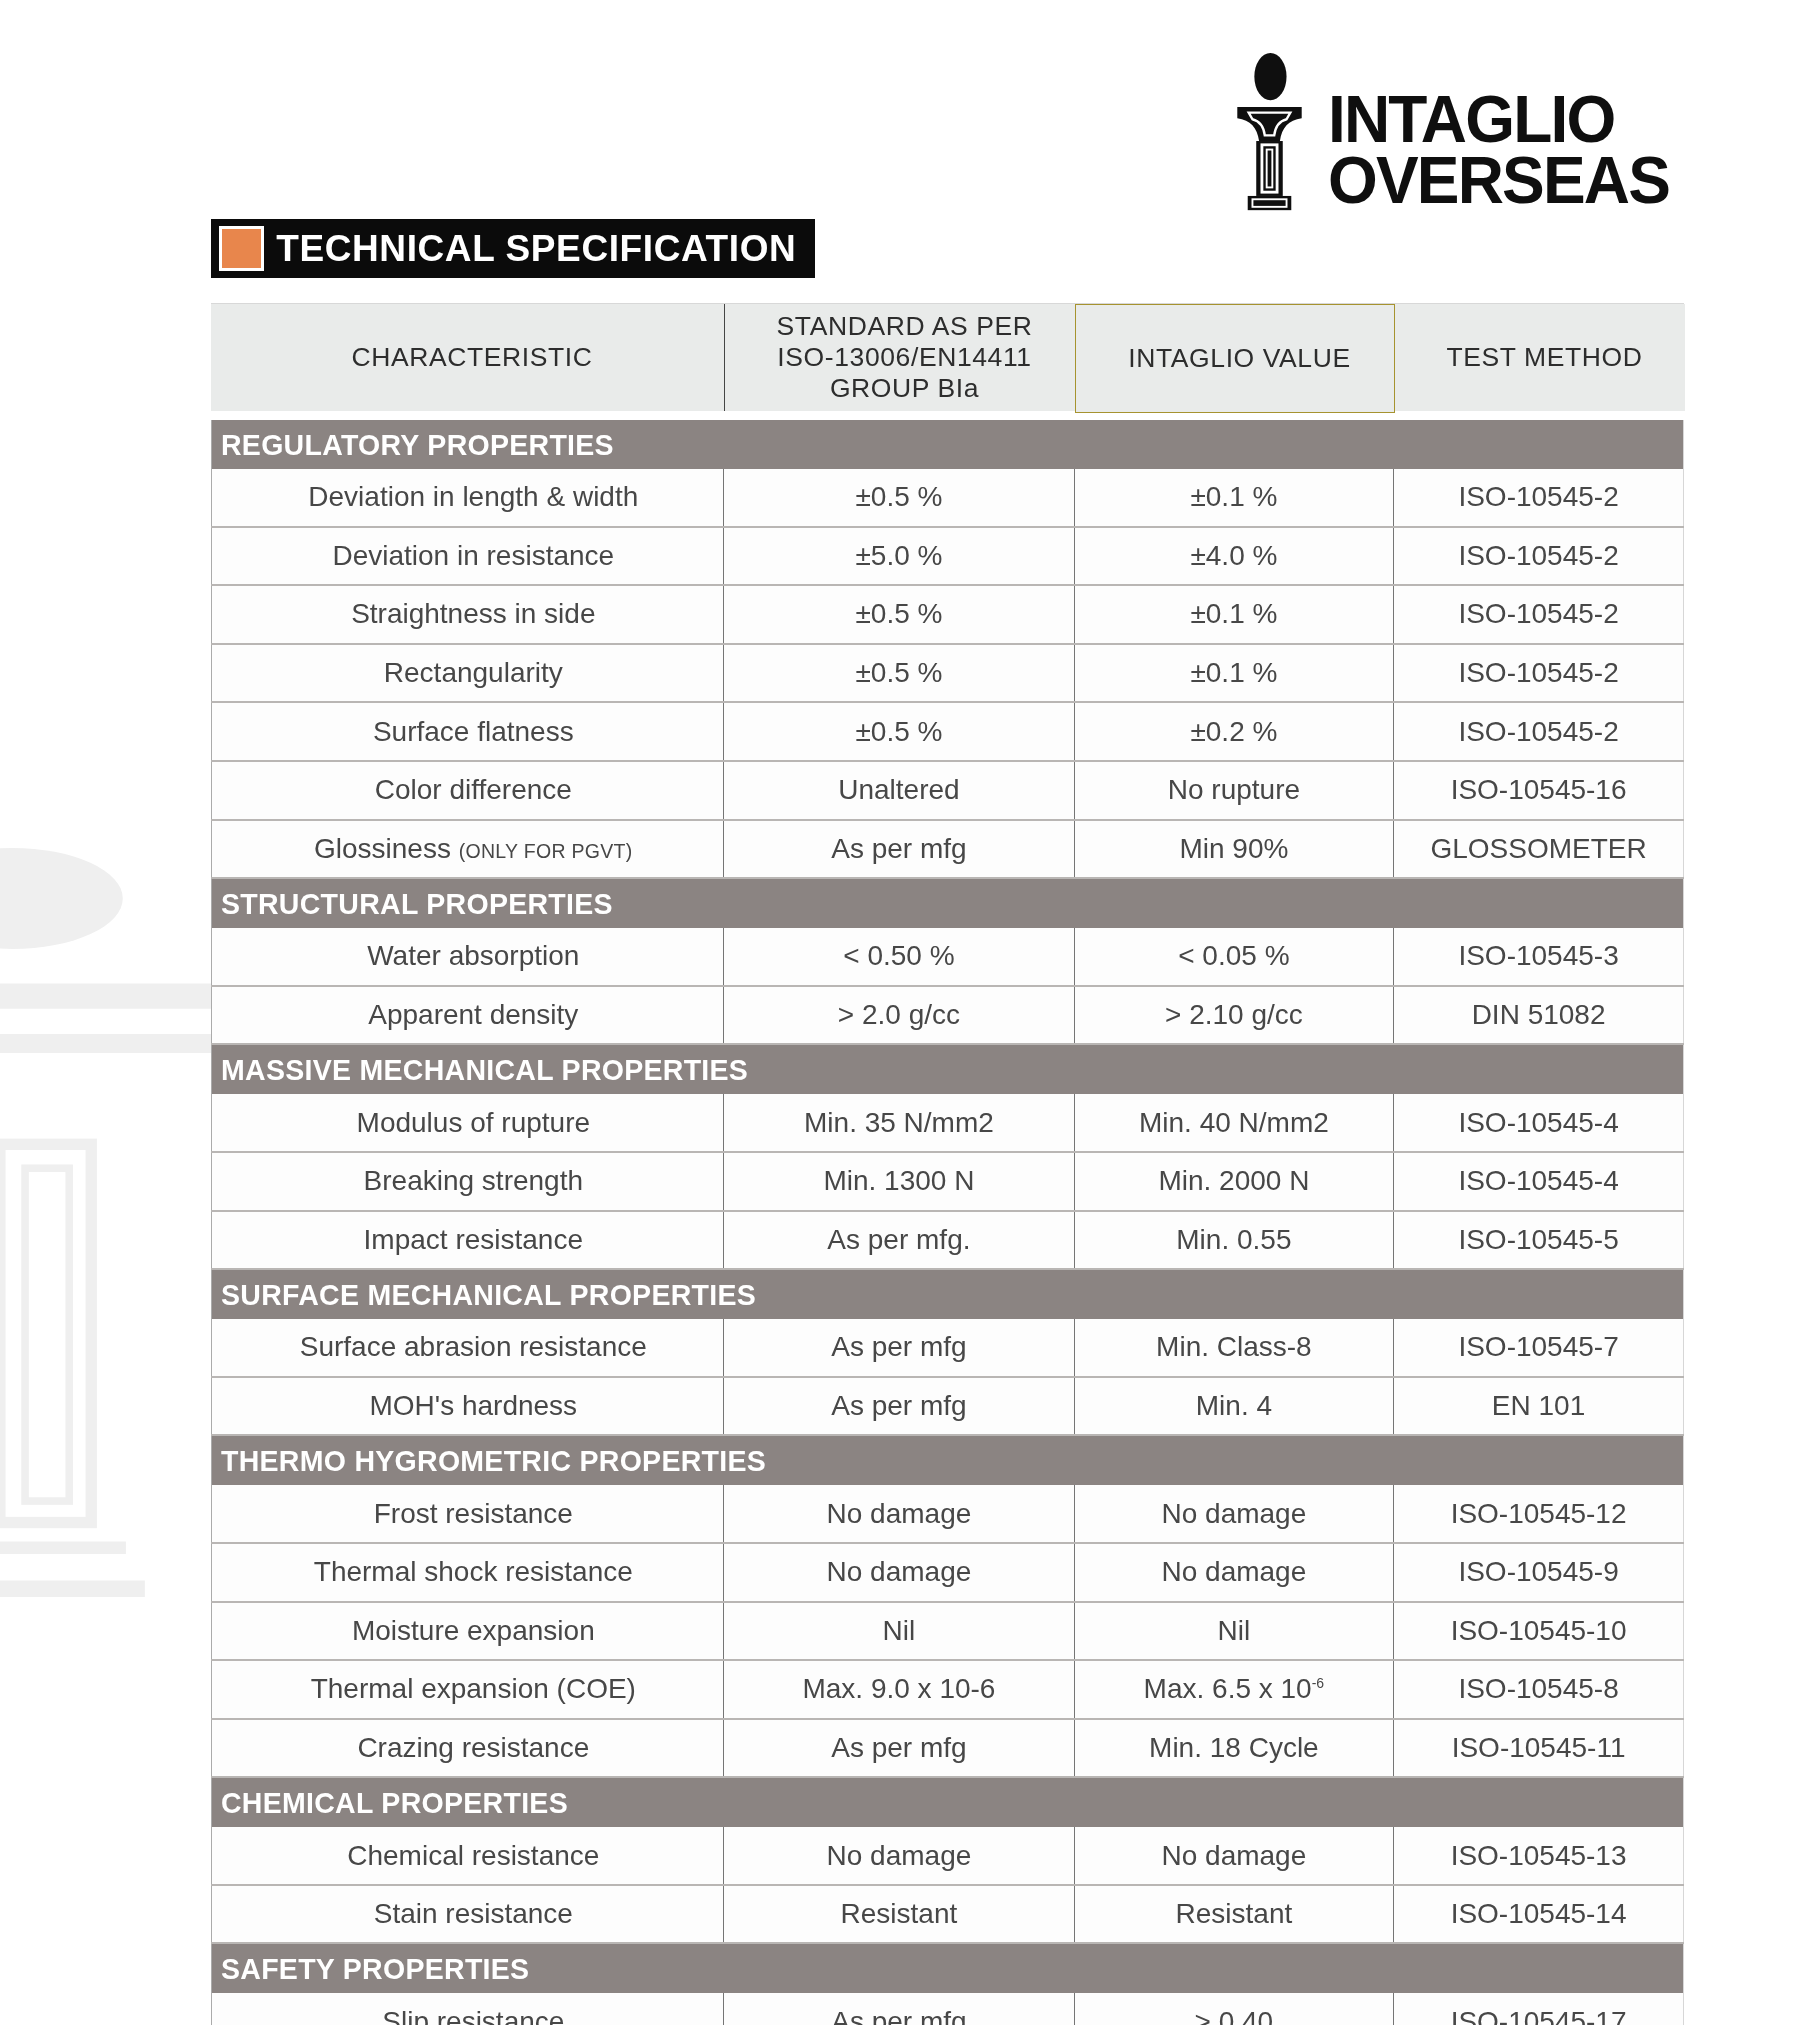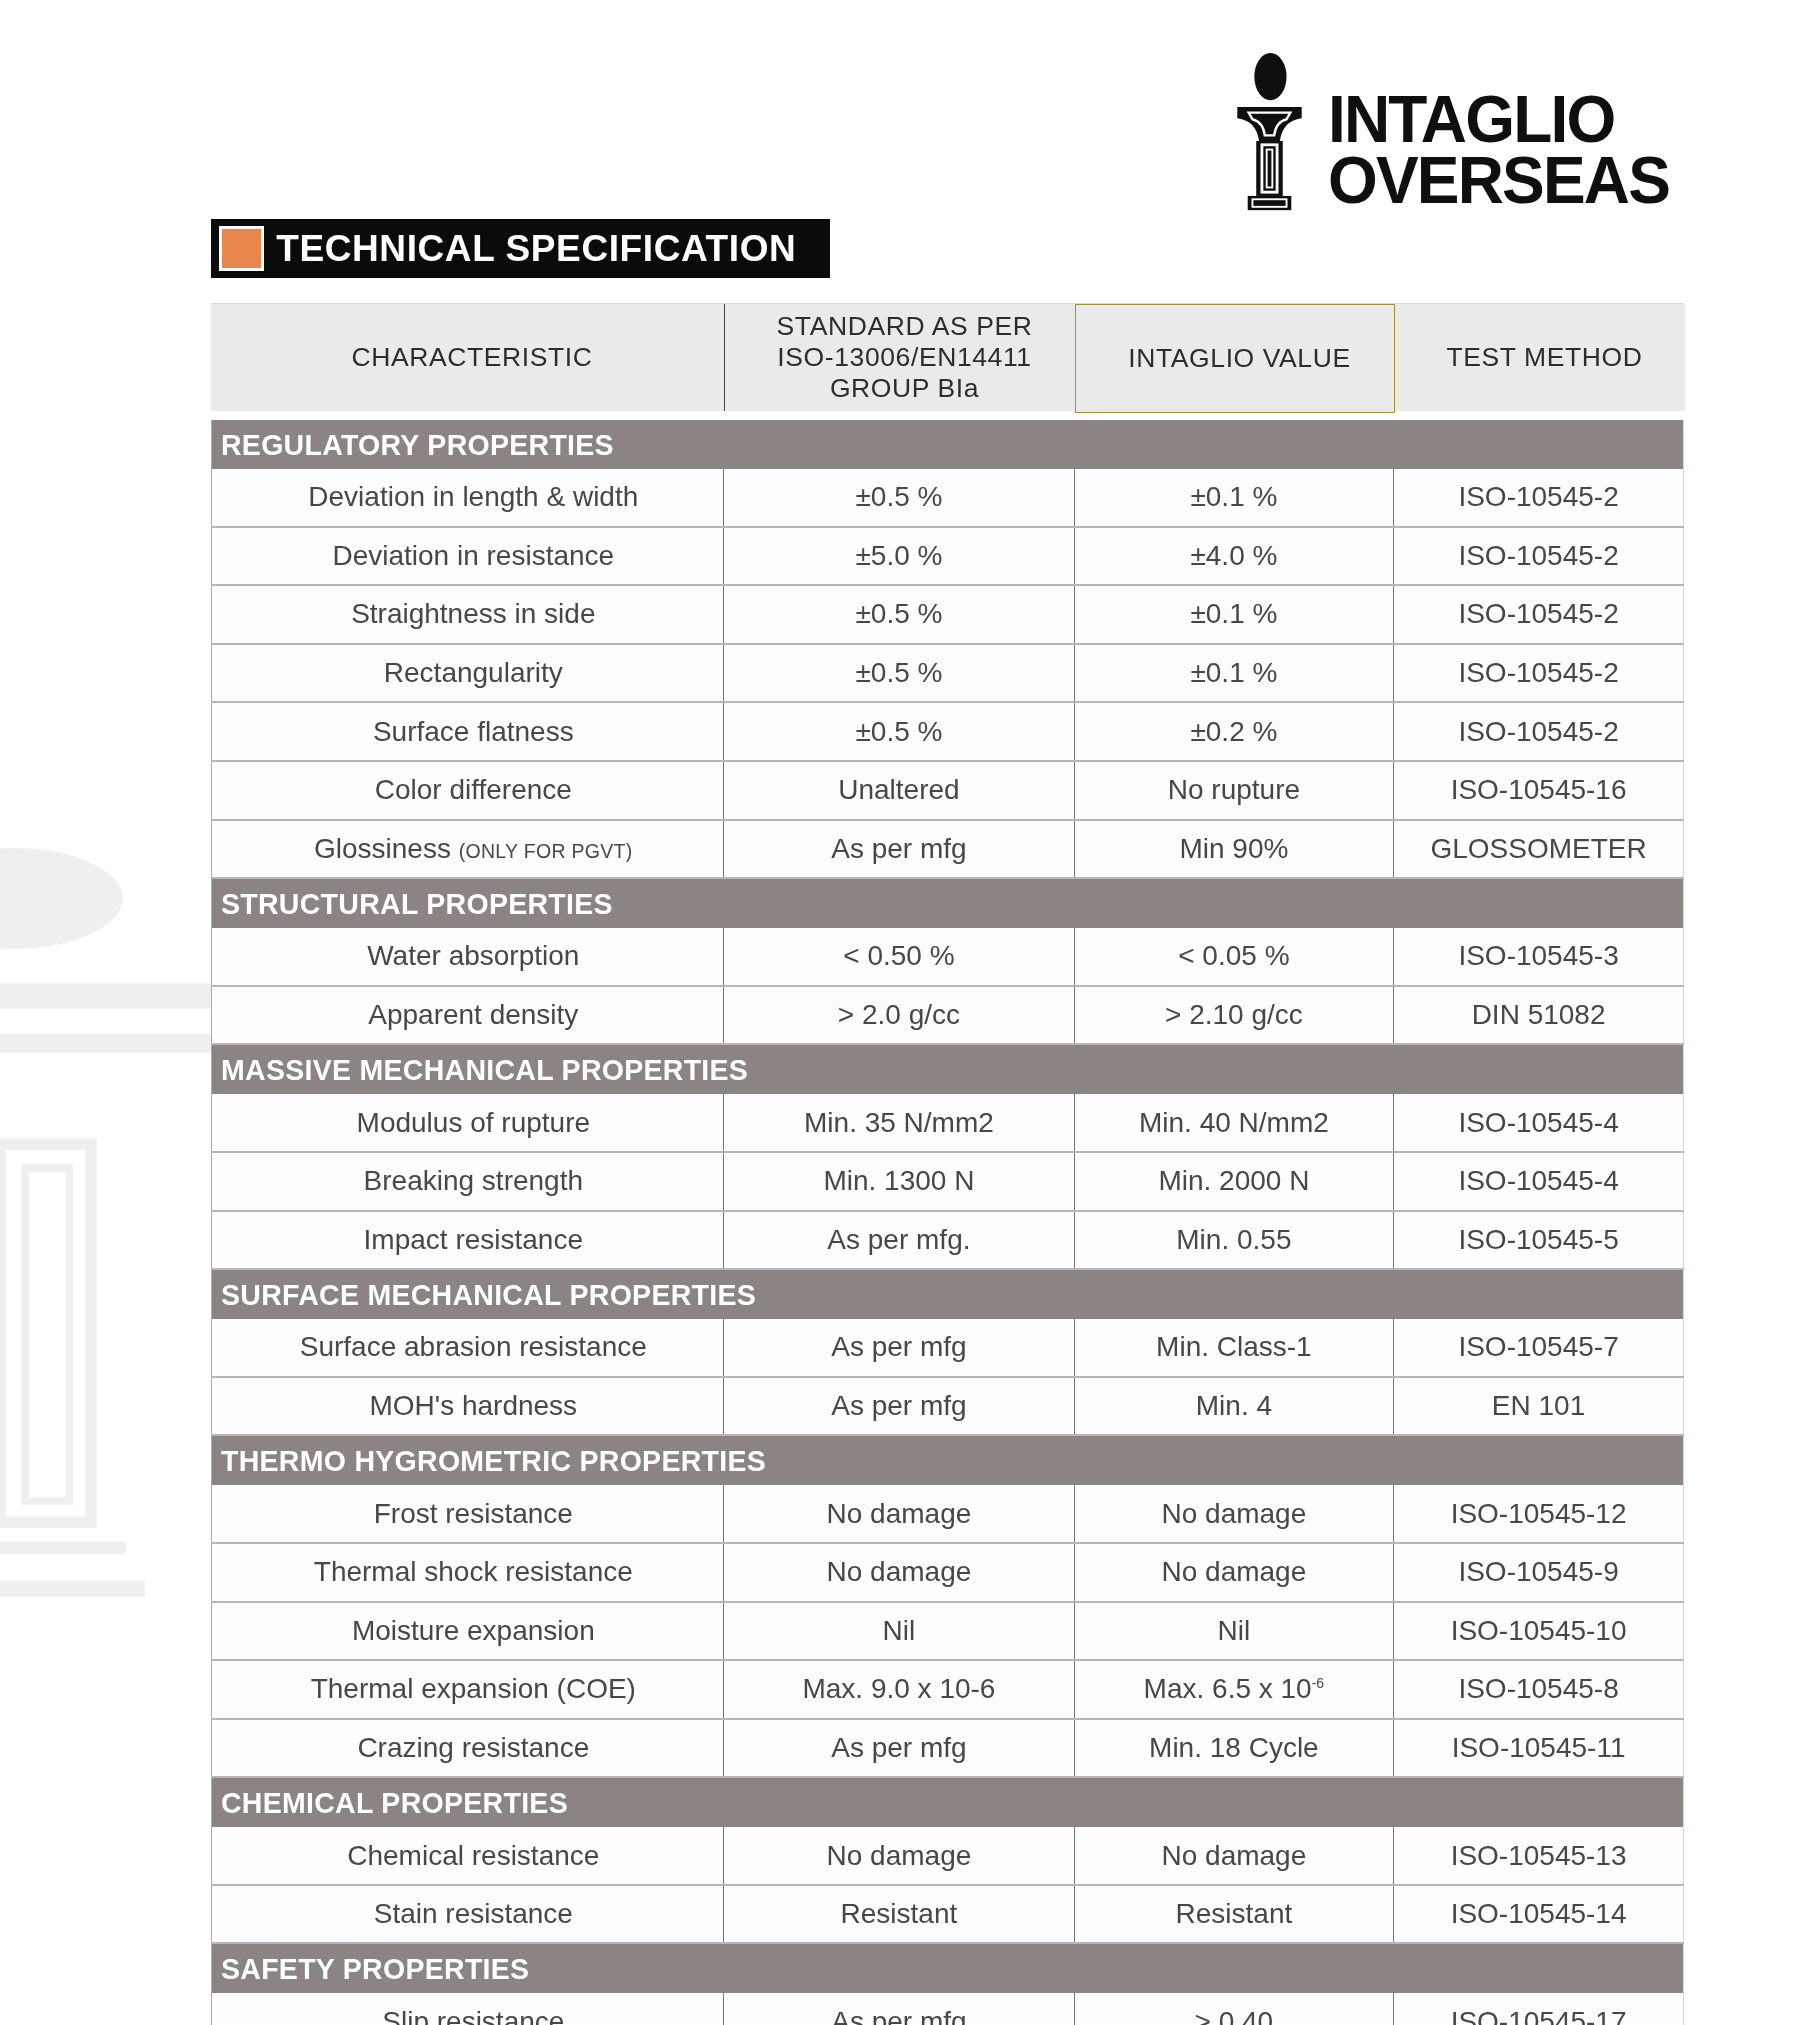--- a/index.html
+++ b/index.html
@@ -9,21 +9,21 @@
   }
   
   .watermark{position:absolute;left:-101px;top:848px;width:353px;height:788px;pointer-events:none;}
   
   .logo{position:absolute;top:52px;right:136px;display:flex;align-items:flex-start;gap:11px;}
   .logo-icon{width:95px;height:161px;flex:0 0 auto;}
   .logo-text{font-weight:700;font-size:66px;line-height:0.93;letter-spacing:-1.9px;color:#0f0f0f;
     transform:scaleX(0.97);transform-origin:left top;margin-top:37px;}
   
   .title-bar{position:absolute;left:211px;top:219px;display:inline-flex;align-items:center;
-    background:#0b0b0b;height:59px;padding-right:34px;gap:12.6px;}
+    background:#0b0b0b;height:59px;padding-right:19px;gap:12.6px;}
   .title-square{width:39px;height:39px;background:#e8864c;border:3.2px solid #ffffff;margin-left:7.6px;flex:0 0 auto;}
   .title-text{color:#ffffff;font-weight:700;font-size:37px;letter-spacing:0.6px;white-space:nowrap;}
   
   .thead{position:absolute;left:211px;top:303px;width:1473px;display:grid;
     grid-template-columns:513px 351px 320px 290px;border-top:1.3px solid #d8d8d8;}
   .th{background:#e9ebea;height:107px;display:flex;align-items:center;justify-content:center;
     font-size:26.5px;color:#2d2d2d;letter-spacing:0.6px;text-align:center;line-height:1.18;padding-left:9px;}
   .th2{border-left:1.9px solid #454545;}
   .th3{border:1.9px solid #a6932f;}
   .th .multiline{display:block;text-align:center;}
@@ -173,21 +173,21 @@
         <td class="c2">As per mfg.</td>
         <td class="c3">Min. 0.55</td>
         <td class="c4">ISO-10545-5</td>
       </tr>
       <tr>
         <td colspan="4" class="sec"><span class="sec-label">SURFACE MECHANICAL PROPERTIES</span></td>
       </tr>
       <tr>
         <td class="c1">Surface abrasion resistance</td>
         <td class="c2">As per mfg</td>
-        <td class="c3">Min. Class-1</td>
+        <td class="c3">Min. Class-8</td>
         <td class="c4">ISO-10545-7</td>
       </tr>
       <tr>
         <td class="c1">MOH's hardness</td>
         <td class="c2">As per mfg</td>
         <td class="c3">Min. 4</td>
         <td class="c4">EN 101</td>
       </tr>
       <tr>
         <td colspan="4" class="sec"><span class="sec-label">THERMO HYGROMETRIC PROPERTIES</span></td>

